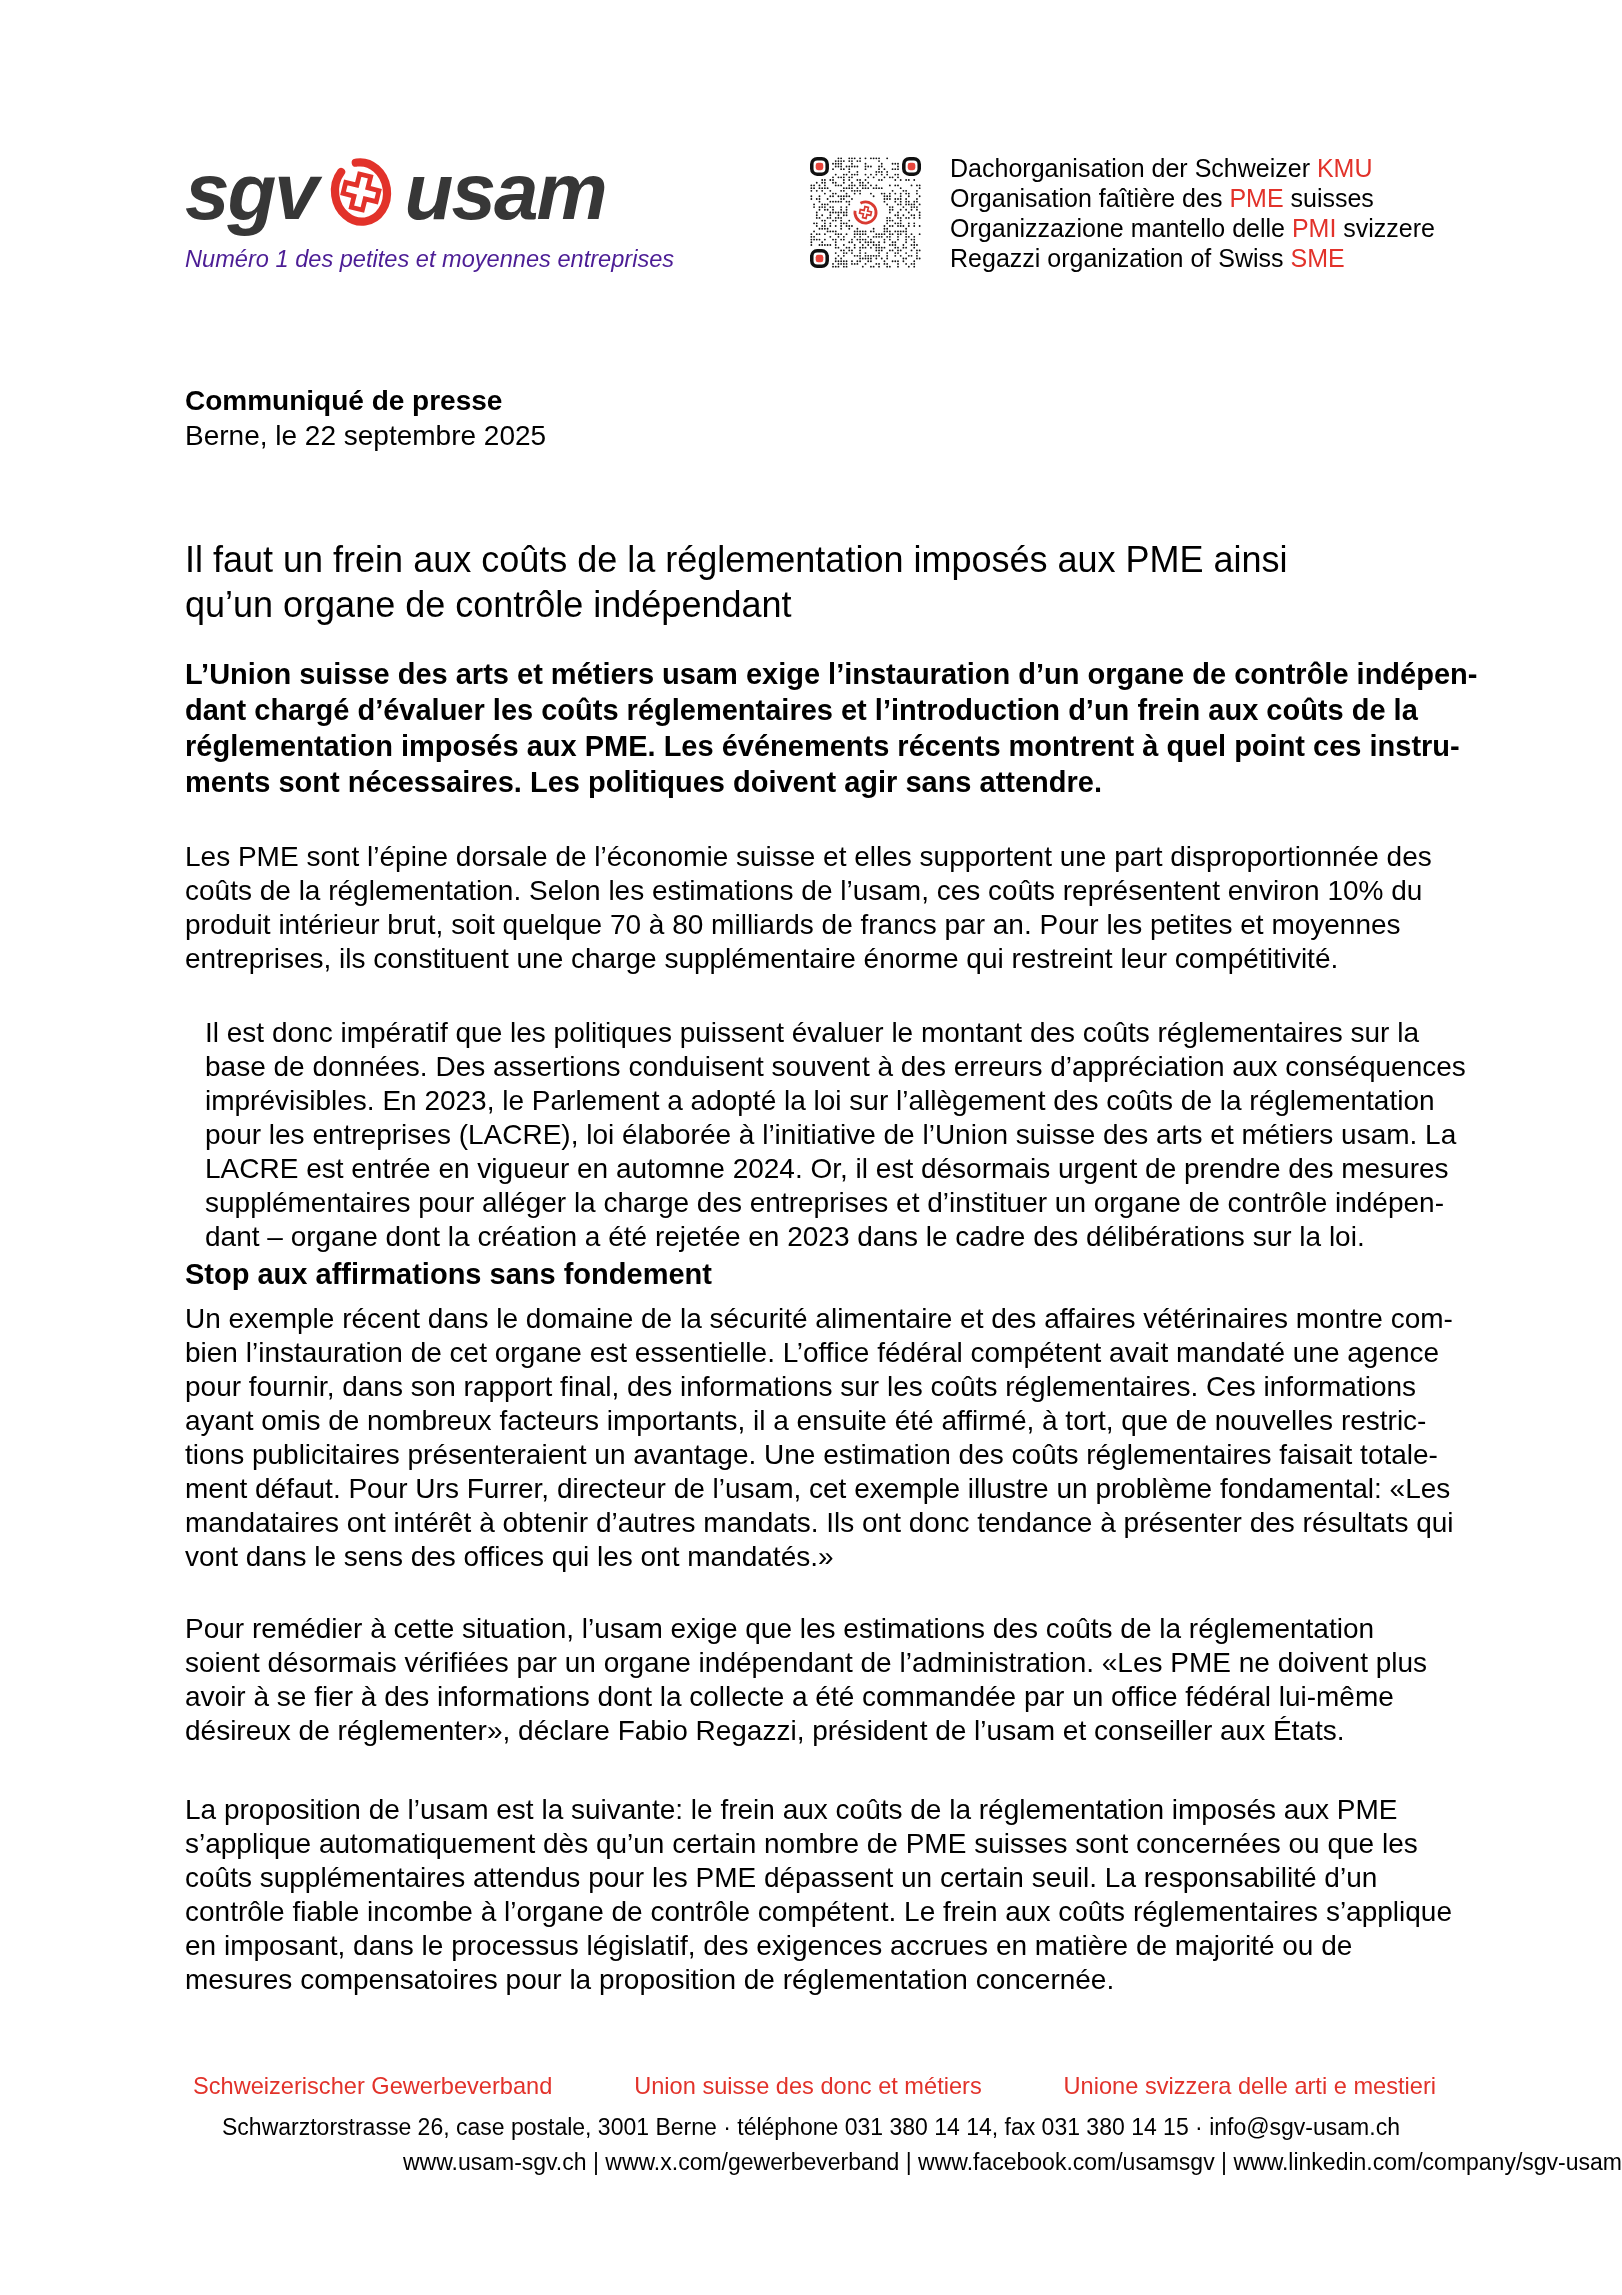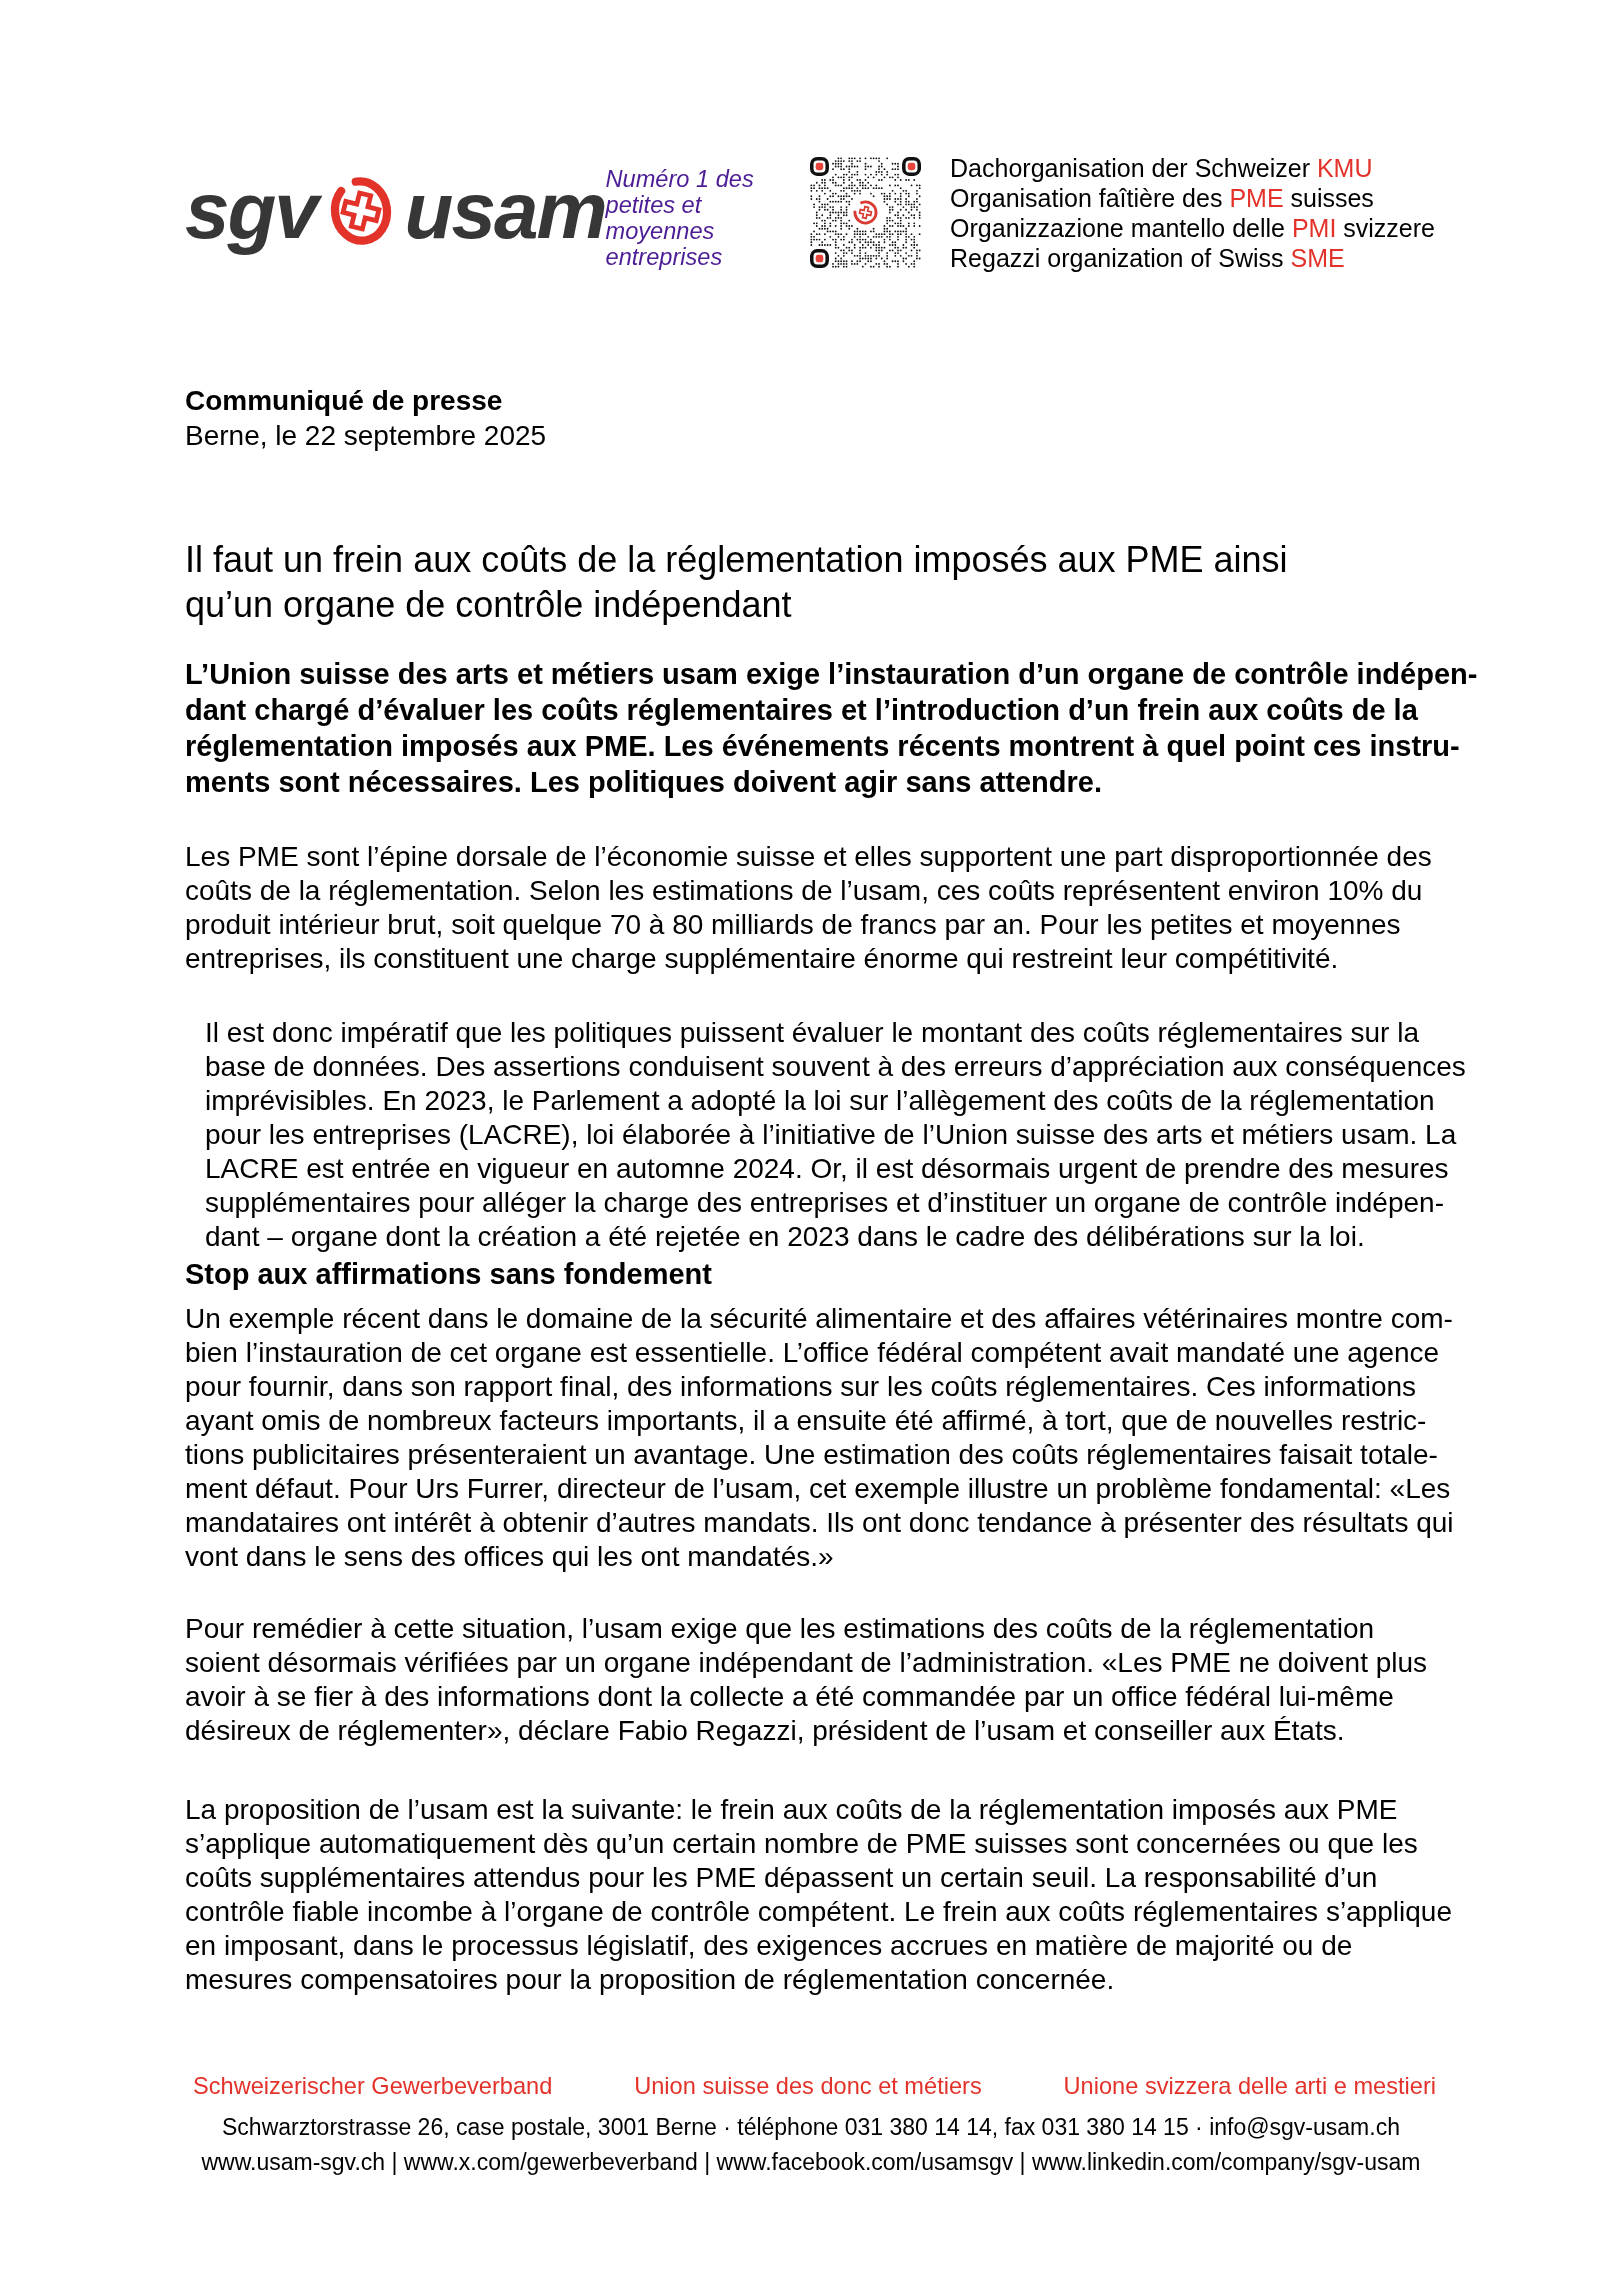--- a/index.html
+++ b/index.html
@@ -2,40 +2,40 @@
 <html style="font-size:10.5px"><head>
 <meta charset="utf-8">
 <style>
   html,body{margin:0;padding:0;background:#fff;}
   .page{
     position:relative;width:1622px;height:2295px;background:#ffffff;overflow:hidden;
     font-family:"Liberation Sans","DejaVu Sans",sans-serif;color:#000;
   }
   
   .header{position:absolute;top:152px;left:185px;width:1250px;display:flex;justify-content:space-between;align-items:flex-start;}
-  .logo-block{display:flex;}
+  .logo-block{display:flex;flex-direction:column;text-align:right;}
   .logo-row{display:flex;align-items:center;font-style:italic;font-weight:700;font-size:80px;line-height:80px;letter-spacing:-2px;color:#373737;}
   .logo-mark{width:76px;height:80px;margin:0 5.2px 0 6.5px;}
   .tagline{font-style:italic;font-size:23.6px;line-height:26px;margin-top:14.4px;color:#4c1d95;letter-spacing:0;}
   .org-block{display:flex;align-items:center;gap:29px;}
   .qr{width:111px;height:111px;flex:0 0 auto;}
   .org-lines{font-size:25px;line-height:30px;padding-top:1.3px;white-space:nowrap;}
   .accent{color:var(--red);}
   
   .meta{position:absolute;top:383px;left:185px;font-size:28px;line-height:35px;}
   .doc-type{font-weight:700;}
   .title{position:absolute;top:537px;left:185px;width:1309px;font-size:36px;line-height:45px;font-weight:400;white-space:pre;}
   .lead{position:absolute;top:656px;left:185px;width:1309px;font-size:29px;line-height:36px;font-weight:700;white-space:pre;}
   .para{position:absolute;left:185px;width:1315px;font-size:28px;line-height:34px;white-space:pre;}
   .p1{top:840px;} .p2{top:1016px;margin-left:20px;} .p3{top:1302px;} .p4{top:1612px;} .p5{top:1793px;}
   .subheading{position:absolute;top:1258px;left:185px;font-size:29px;font-weight:700;}
   
   .footer-red{position:absolute;top:2073px;left:193px;width:1243px;display:flex;justify-content:space-between;font-size:23.6px;color:var(--red);}
   .footer-addr{position:absolute;top:2114px;left:0;width:1622px;text-align:center;font-size:23px;}
-  .footer-web{position:absolute;top:2149px;left:0;width:1622px;text-align:center;font-size:23px;}
+  .footer-web{position:absolute;top:2149px;left:0;width:1622px;text-align:right;font-size:23px;}
   :root{--red:#e2322a;}
 </style>
 </head>
 <body>
 
 <div class="page">
 
   <div class="header">
     <div class="logo-block">
       <div class="logo-row">

